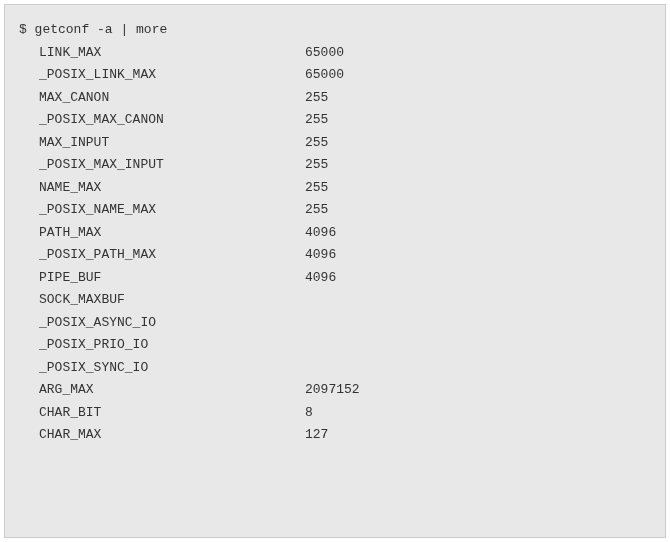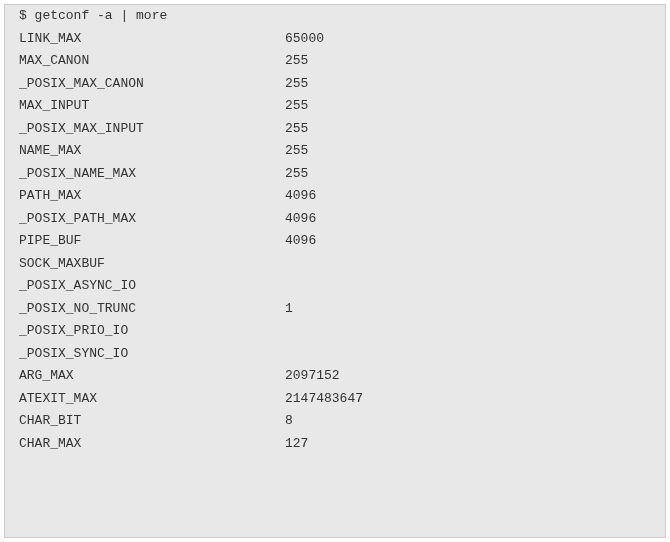--- a/index.html
+++ b/index.html
@@ -9,61 +9,61 @@
     }
     body {
       background: #ffffff;
       padding: 4px;
     }
     .terminal {
       width: 662px;
       height: 534px;
       background: #e8e8e8;
       border: 1px solid #cccccc;
-      padding: 0 14px;
+      padding: 14px 14px;
       font-family: "Courier New", monospace;
       font-size: 13px;
       line-height: 22.5px;
       color: #333333;
       overflow: hidden;
     }
     .command-line {
       white-space: pre;
     }
     .output-row {
       white-space: pre;
+      margin-left: 20px;
     }
     .var-name {
       display: inline-block;
       width: 266px;
     }
     .var-value {
       display: inline-block;
     }
   </style>
 </head>
 <body>
 
 <div class="terminal">
   <div class="command-line"><span>$ </span><span>getconf -a | more</span></div>
   <div id="output-container">
       <div class="output-row"><span class="var-name">LINK_MAX</span><span class="var-value">65000</span></div>
+      <div class="output-row"><span class="var-name">_POSIX_LINK_MAX</span><span class="var-value">65000</span></div>
       <div class="output-row"><span class="var-name">MAX_CANON</span><span class="var-value">255</span></div>
       <div class="output-row"><span class="var-name">_POSIX_MAX_CANON</span><span class="var-value">255</span></div>
       <div class="output-row"><span class="var-name">MAX_INPUT</span><span class="var-value">255</span></div>
       <div class="output-row"><span class="var-name">_POSIX_MAX_INPUT</span><span class="var-value">255</span></div>
       <div class="output-row"><span class="var-name">NAME_MAX</span><span class="var-value">255</span></div>
       <div class="output-row"><span class="var-name">_POSIX_NAME_MAX</span><span class="var-value">255</span></div>
       <div class="output-row"><span class="var-name">PATH_MAX</span><span class="var-value">4096</span></div>
       <div class="output-row"><span class="var-name">_POSIX_PATH_MAX</span><span class="var-value">4096</span></div>
       <div class="output-row"><span class="var-name">PIPE_BUF</span><span class="var-value">4096</span></div>
       <div class="output-row"><span class="var-name">SOCK_MAXBUF</span><span class="var-value"></span></div>
       <div class="output-row"><span class="var-name">_POSIX_ASYNC_IO</span><span class="var-value"></span></div>
-      <div class="output-row"><span class="var-name">_POSIX_NO_TRUNC</span><span class="var-value">1</span></div>
       <div class="output-row"><span class="var-name">_POSIX_PRIO_IO</span><span class="var-value"></span></div>
       <div class="output-row"><span class="var-name">_POSIX_SYNC_IO</span><span class="var-value"></span></div>
       <div class="output-row"><span class="var-name">ARG_MAX</span><span class="var-value">2097152</span></div>
-      <div class="output-row"><span class="var-name">ATEXIT_MAX</span><span class="var-value">2147483647</span></div>
       <div class="output-row"><span class="var-name">CHAR_BIT</span><span class="var-value">8</span></div>
       <div class="output-row"><span class="var-name">CHAR_MAX</span><span class="var-value">127</span></div>
     </div>
 
 </div>
 
 </body></html>

